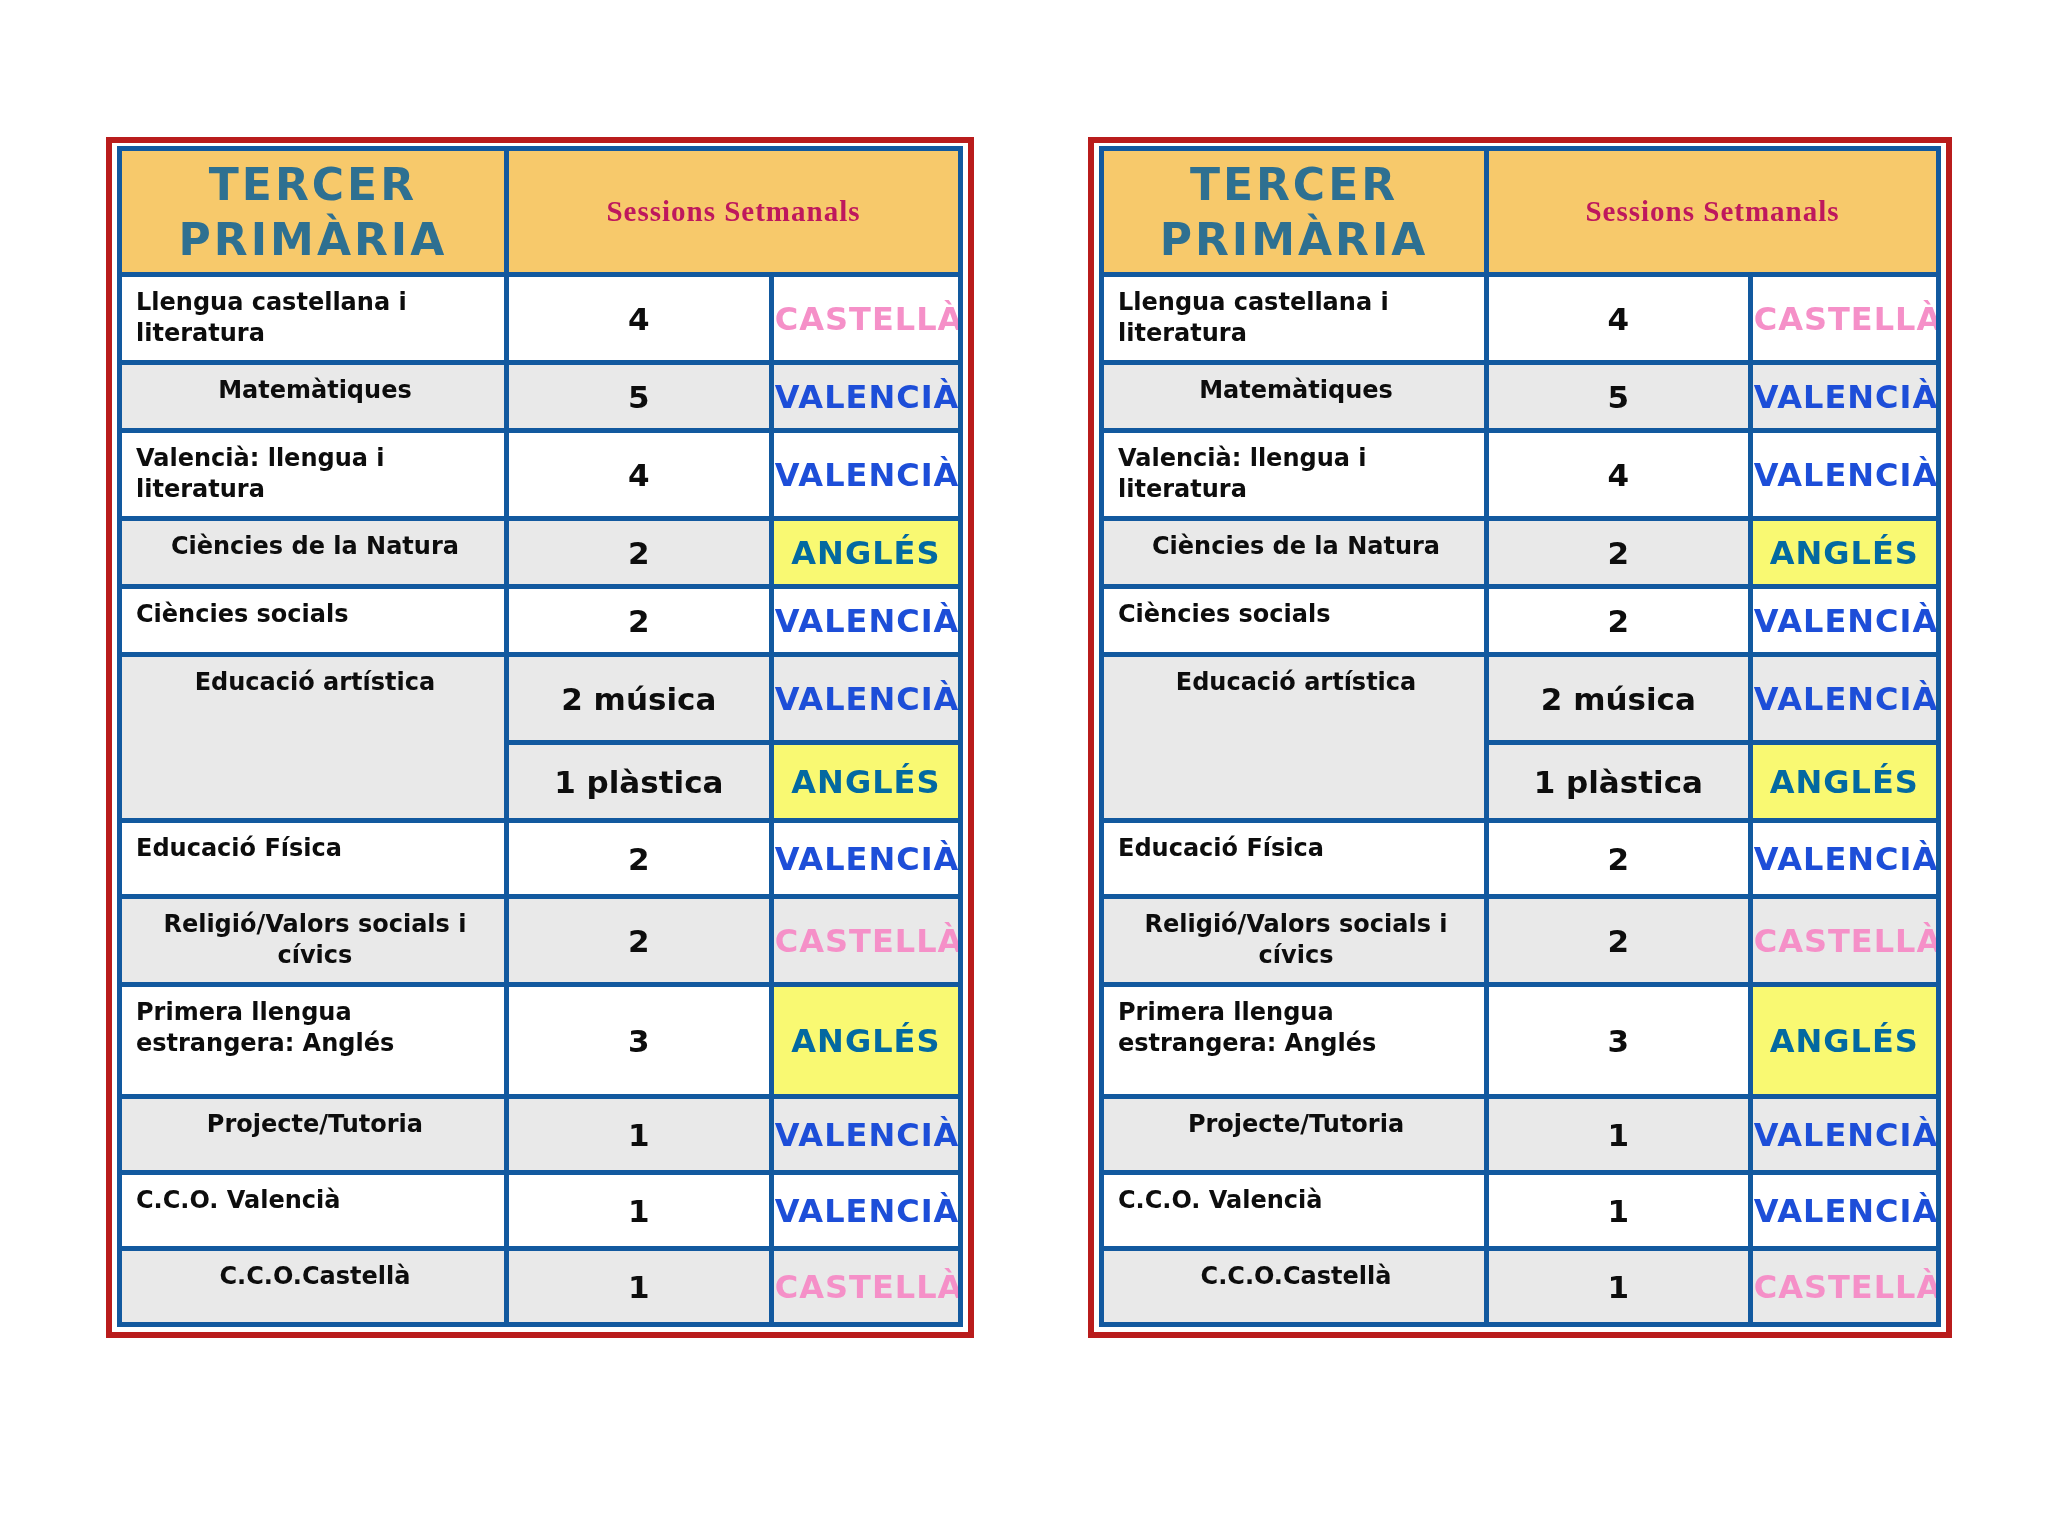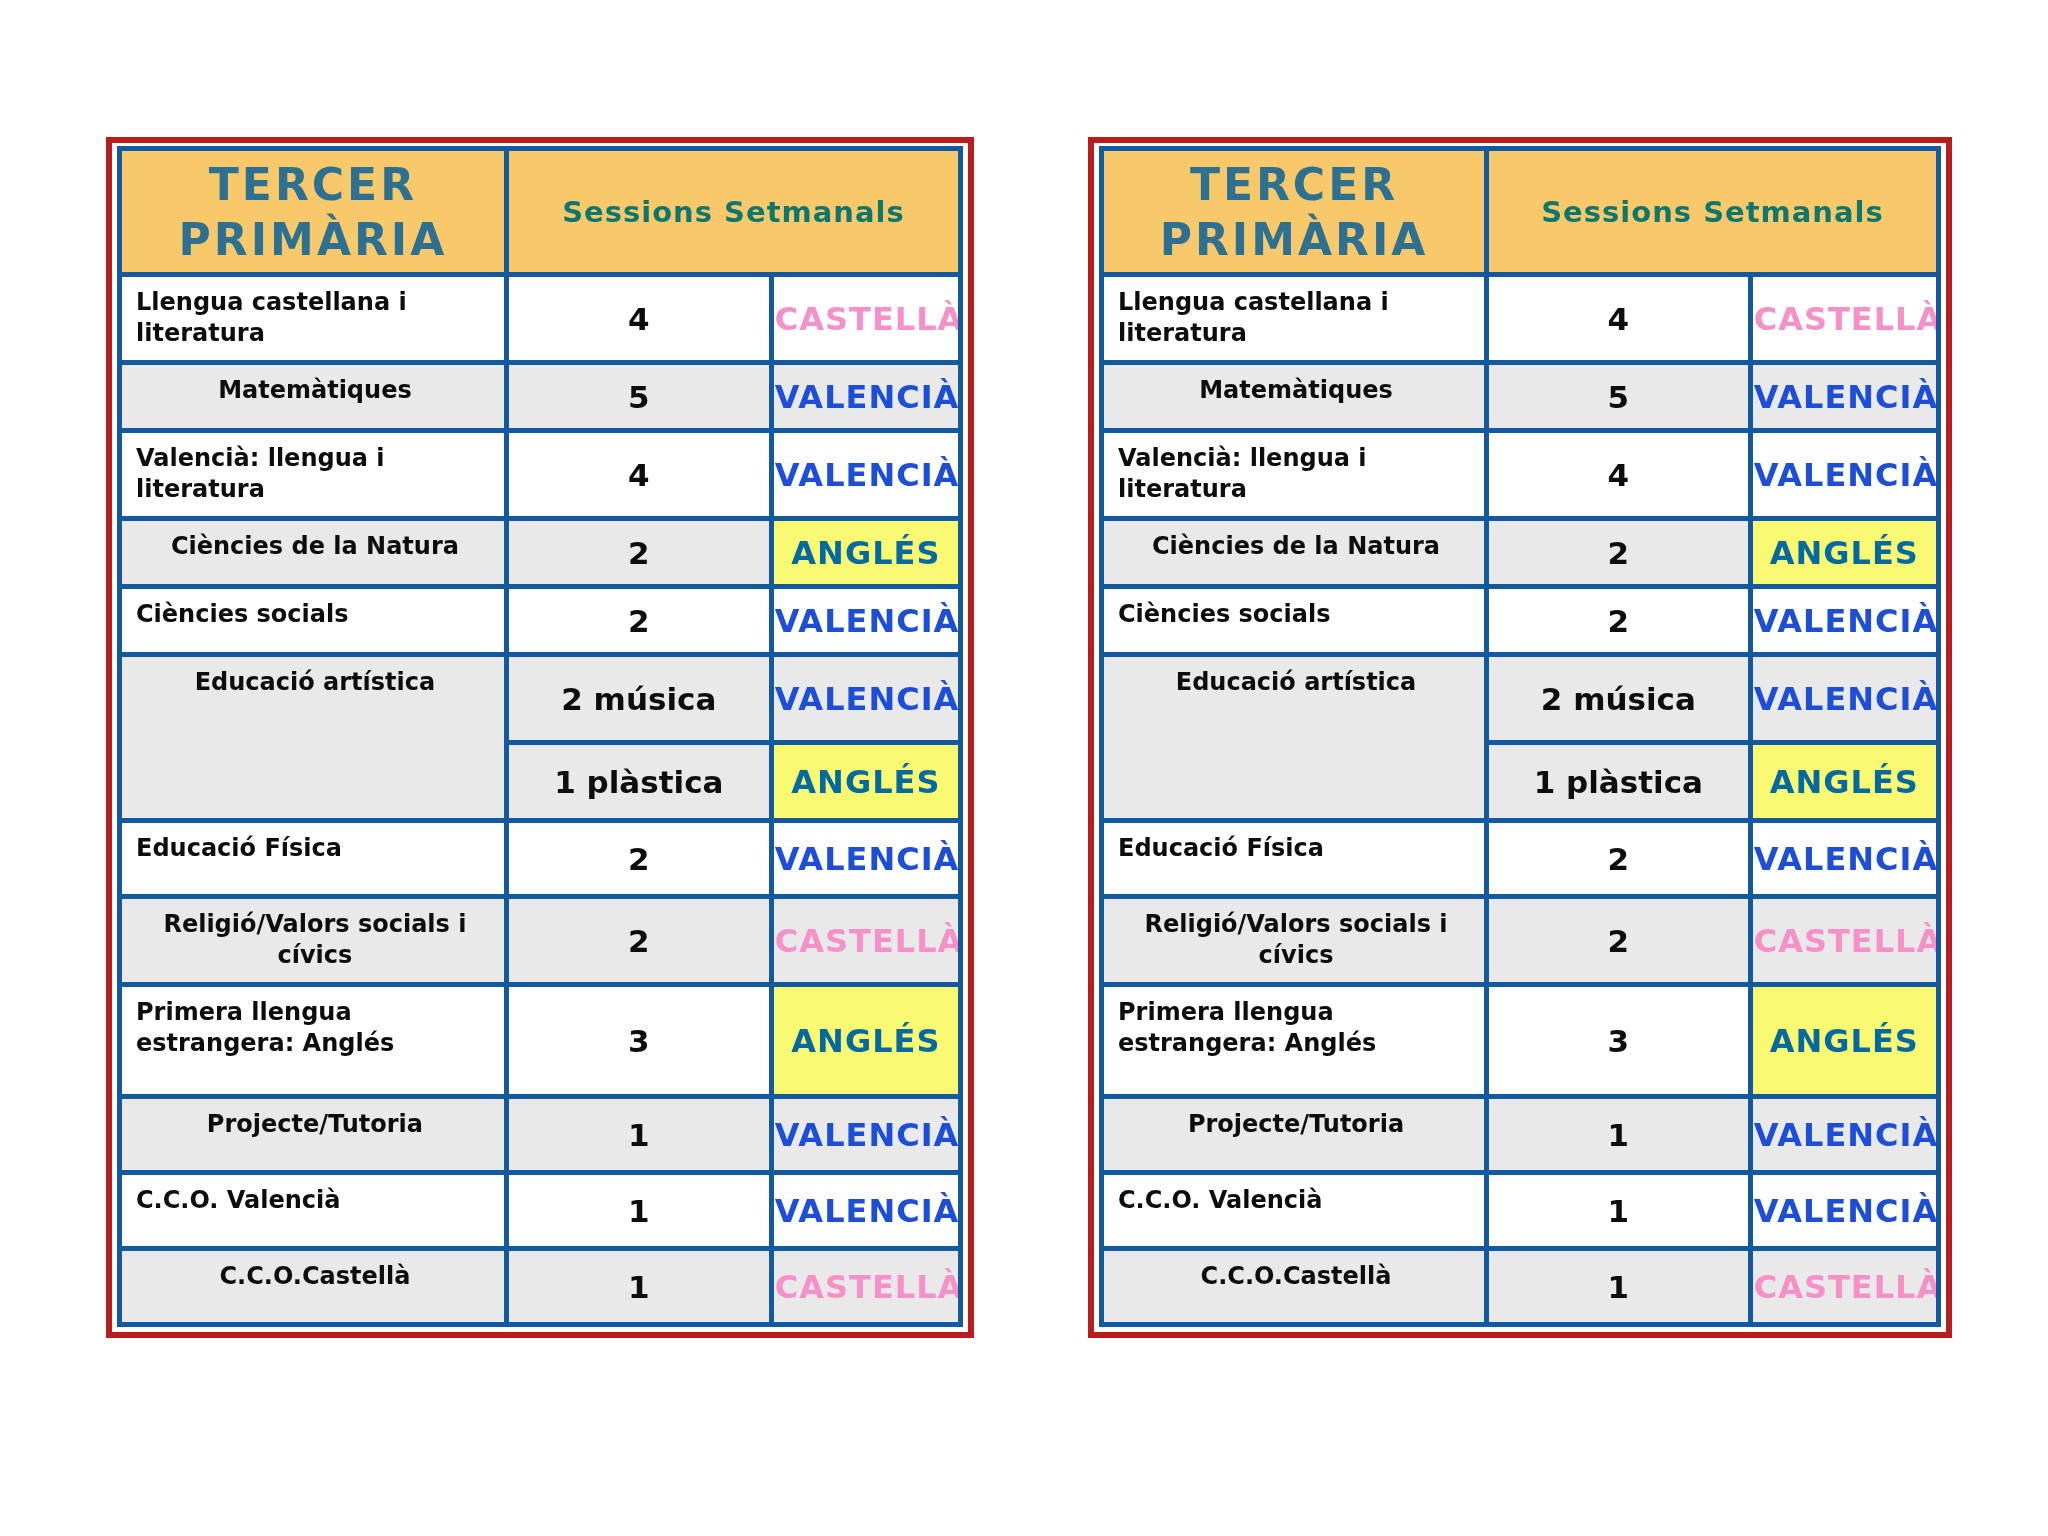--- a/index.html
+++ b/index.html
@@ -16,21 +16,21 @@
   table{border-collapse:collapse;width:100%;table-layout:fixed;}
   td{border:5px solid #12599F;box-sizing:border-box;overflow:hidden;}
   tr.white td{background:#ffffff;}
   tr.gray td{background:#E9E9E9;text-align:center;}
   td.title-cell{
     background:#F7C96B;text-align:center;vertical-align:middle;
     color:#2E7091;font-weight:bold;font-size:44px;line-height:1.25;letter-spacing:3px;
   }
   td.sessions-head{
     background:#F7C96B;text-align:center;vertical-align:middle;
-    color:#0f766e;font-weight:bold;font-size:29px;letter-spacing:1px;
+    color:#be185d;font-weight:bold;font-size:29px;letter-spacing:1px;font-family:Liberation Serif, serif;
   }
   td.subject{
     vertical-align:top;padding:10px 10px 6px 14px;
     font-size:24px;font-weight:bold;color:#0d0d0d;line-height:1.3;
   }
   td.num{
     text-align:center;vertical-align:middle;
     font-size:31px;font-weight:bold;color:#0d0d0d;
   }
   td.lang{

